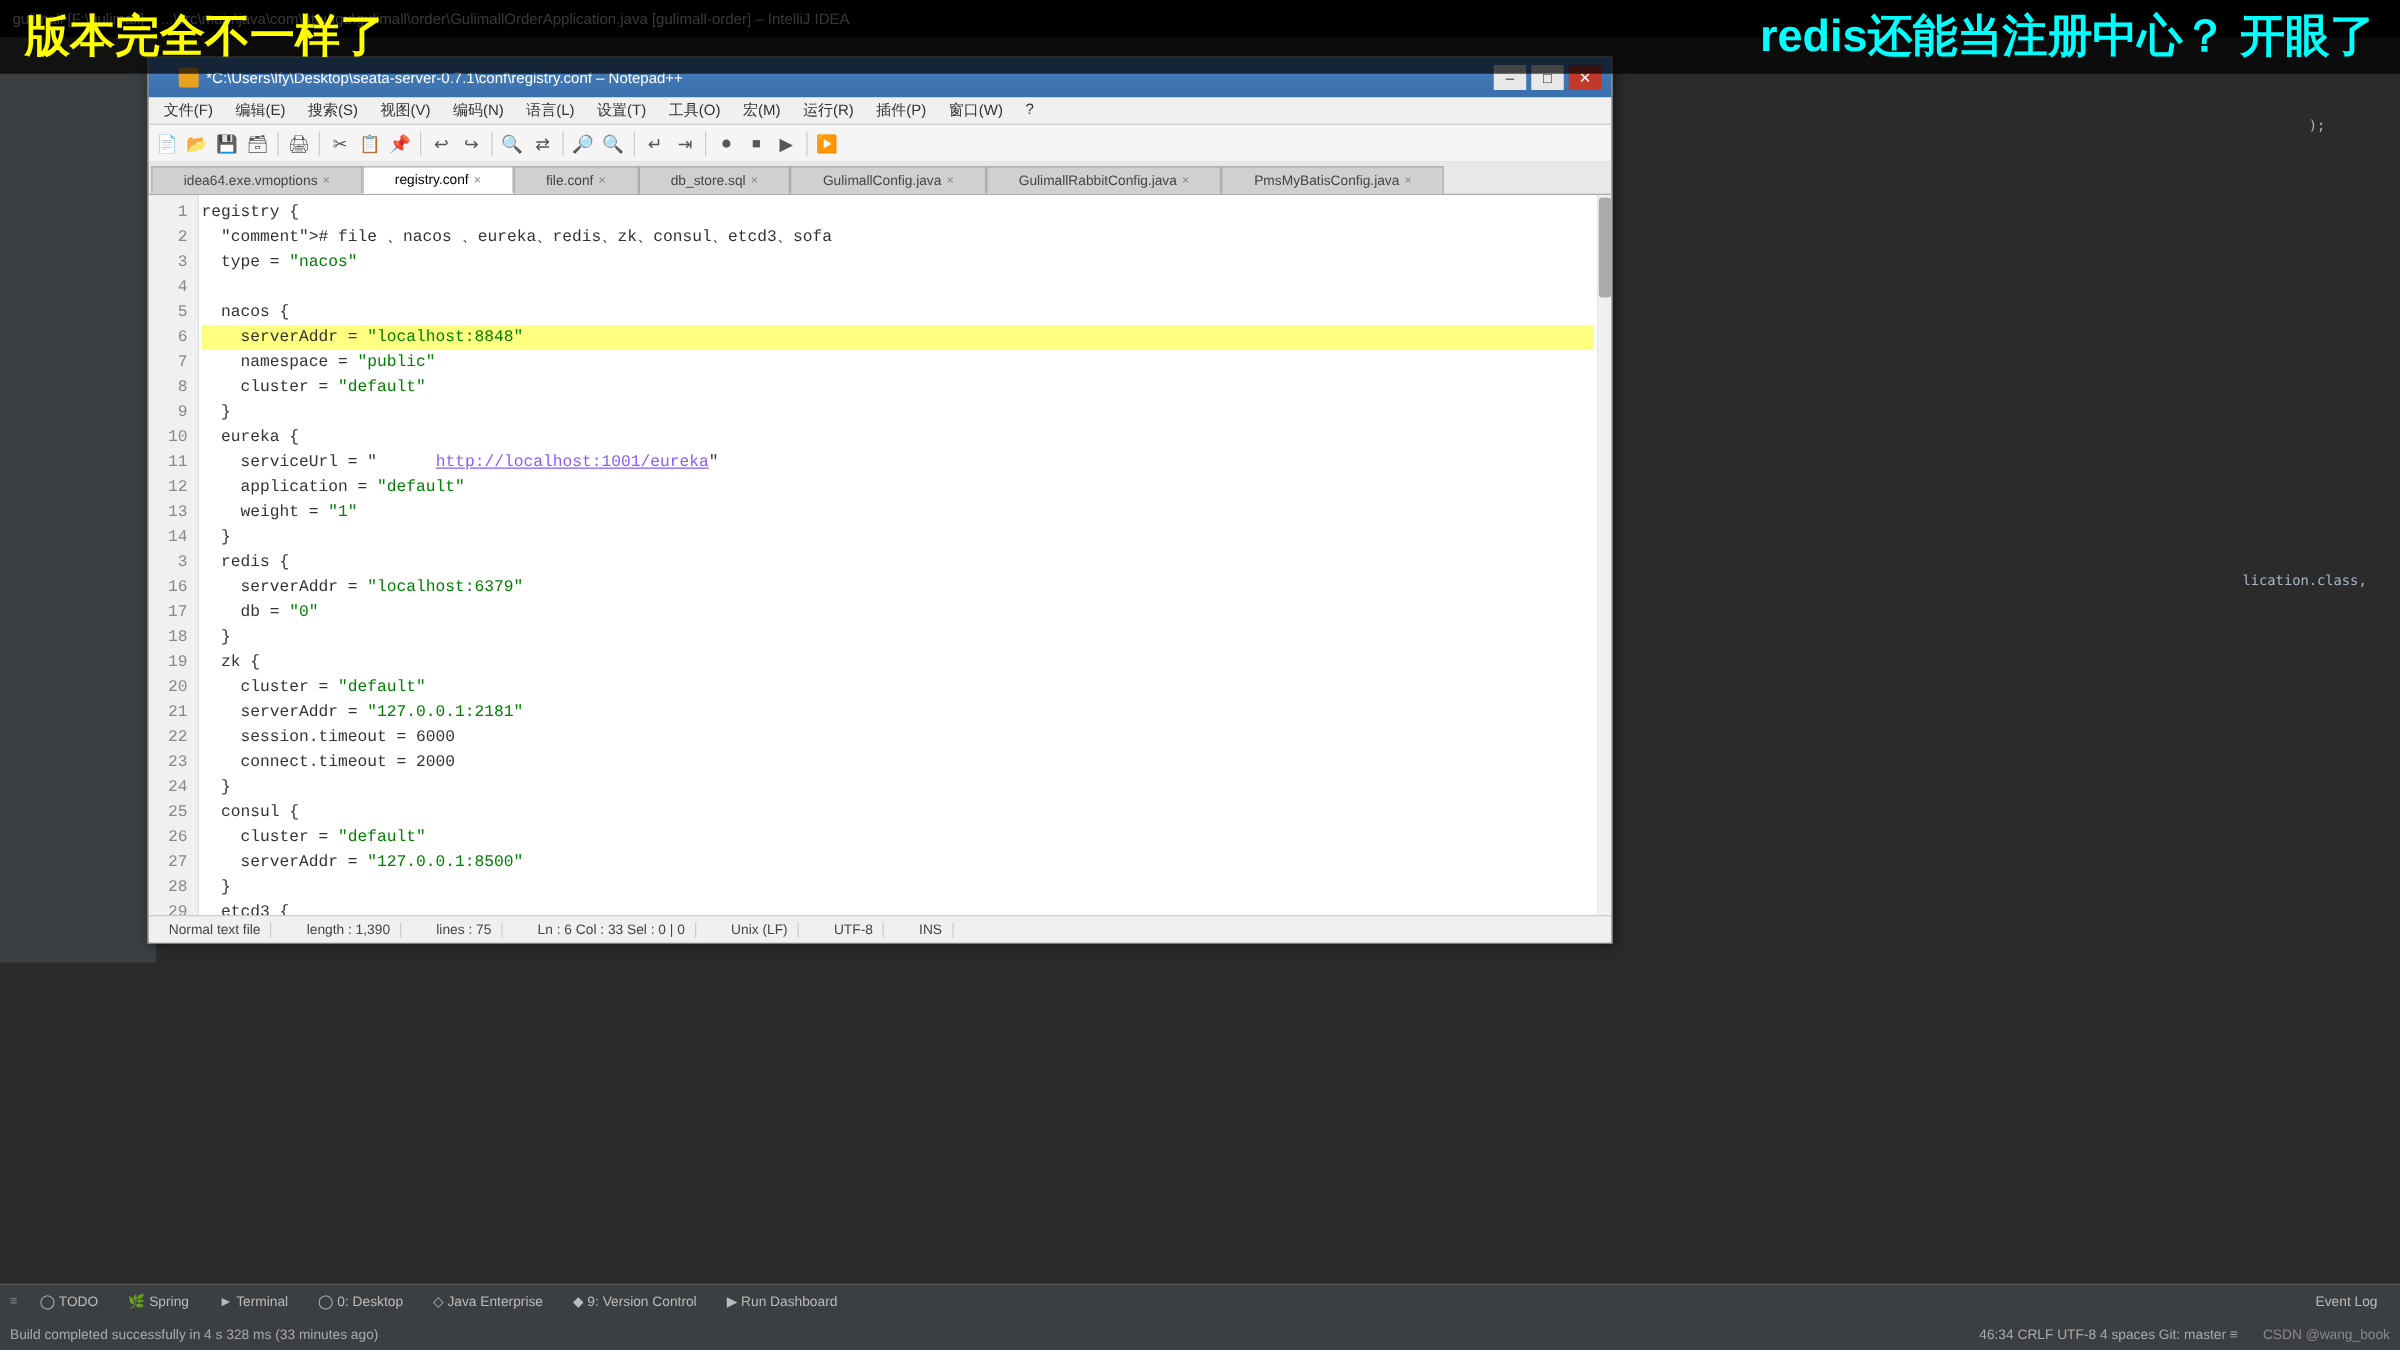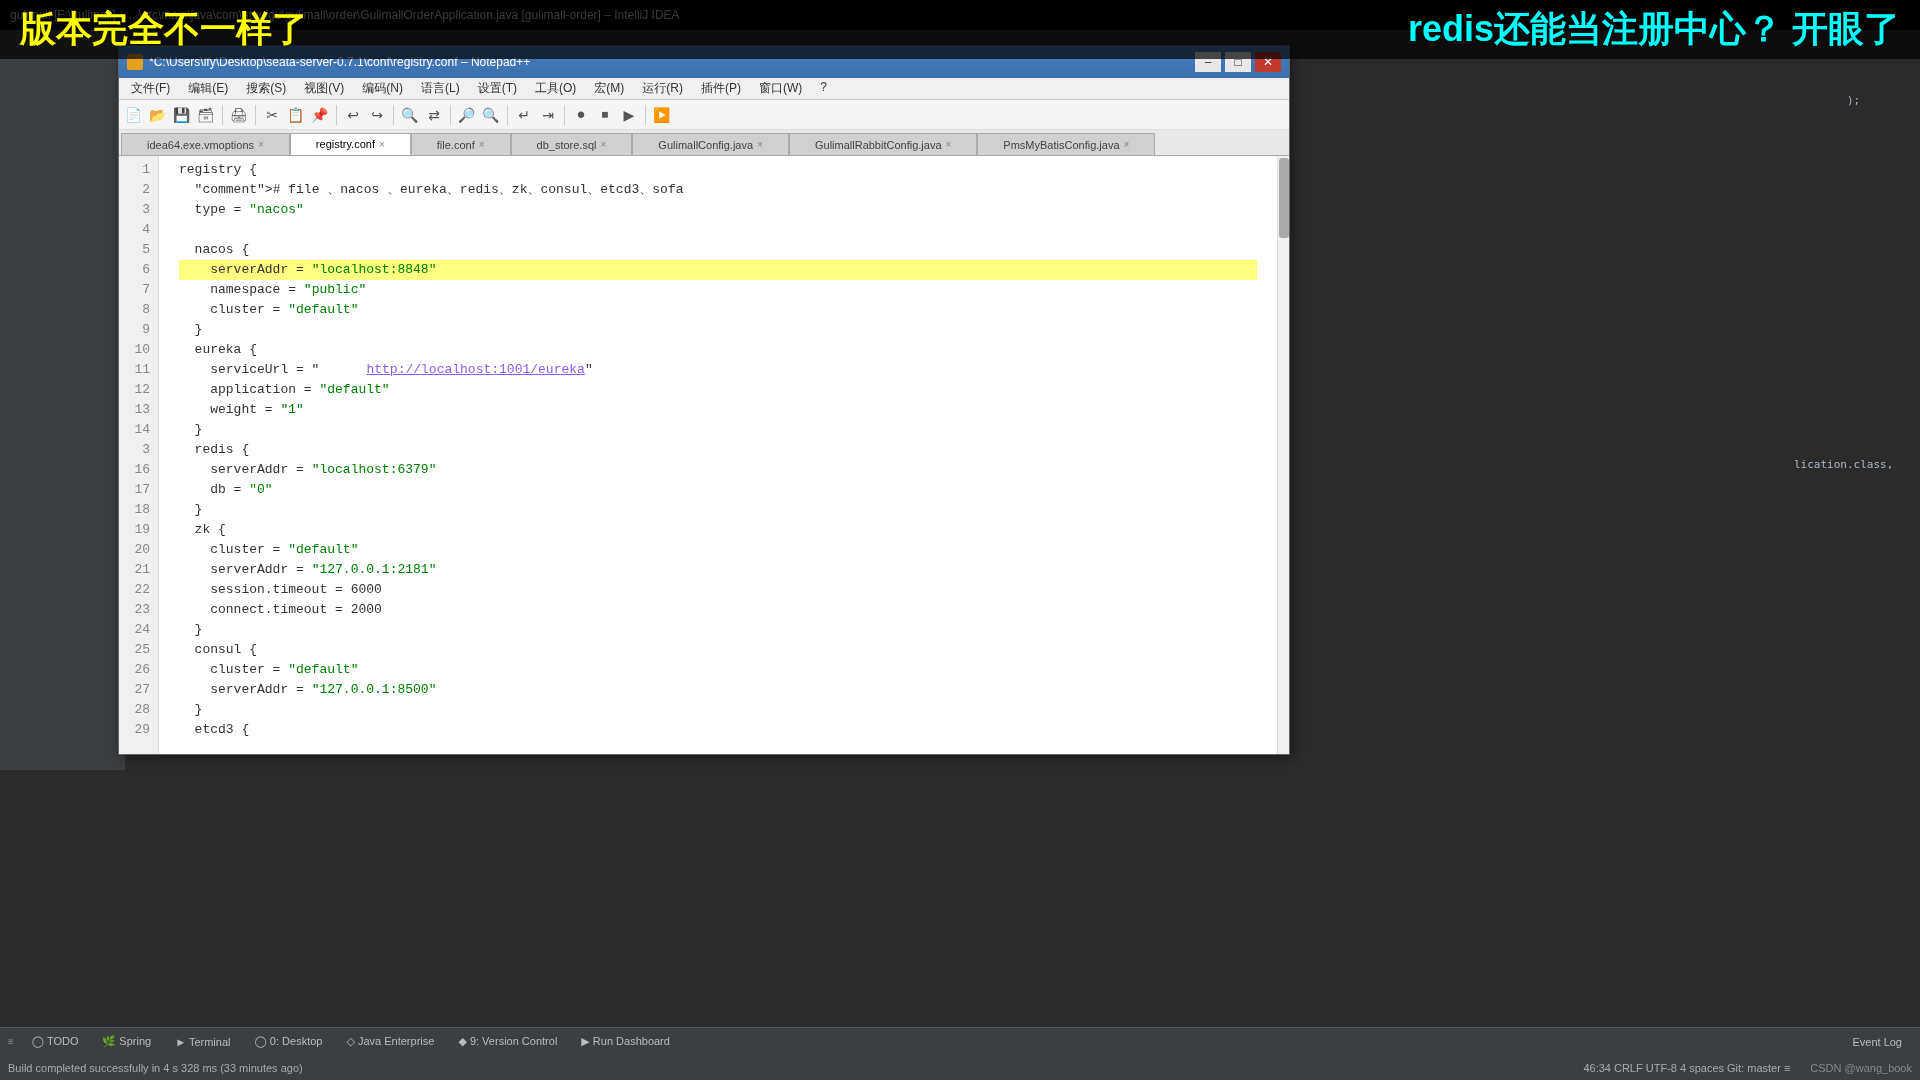--- a/index.html
+++ b/index.html
@@ -83,20 +83,21 @@
       padding: 0 8px;
       color: white;
       font-size: 12px;
       font-family: Arial, sans-serif;
     }
 
     .notepad-titlebar .title-left {
       display: flex;
       align-items: center;
       gap: 6px;
+      margin-left: 16px;
     }
 
     .notepad-titlebar .title-icon {
       width: 16px;
       height: 16px;
       background: #e8a020;
       border-radius: 2px;
     }
 
     .notepad-title-btns {
@@ -222,21 +223,21 @@
       font-size: 13px;
       line-height: 20px;
       text-align: right;
       min-width: 40px;
       user-select: none;
       overflow: hidden;
     }
 
     .code-content {
       flex: 1;
-      padding: 4px 20px;
+      padding: 4px 2px;
       font-size: 13px;
       line-height: 20px;
       color: #333;
       overflow-y: auto;
       overflow-x: auto;
       white-space: pre;
       background: #ffffff;
     }
 
     .code-line {
@@ -503,20 +504,29 @@
         <div>27</div>
         <div>28</div>
         <div>29</div>
       </div>
     <div class="code-content" id="code-content"><div class="code-line">registry {</div><div class="code-line">  <span class="&lt;span">"comment"</span>&gt;# file 、nacos 、eureka、redis、zk、consul、etcd3、sofa</div><div class="code-line">  type = <span class="str">"nacos"</span></div><div class="code-line">&nbsp;</div><div class="code-line">  nacos {</div><div class="code-line highlighted">    serverAddr = <span class="str">"localhost:8848"</span></div><div class="code-line">    namespace = <span class="str">"public"</span></div><div class="code-line">    cluster = <span class="str">"default"</span></div><div class="code-line">  }</div><div class="code-line">  eureka {</div><div class="code-line">    serviceUrl = "<span class="url">http://localhost:1001/eureka</span>"</div><div class="code-line">    application = <span class="str">"default"</span></div><div class="code-line">    weight = <span class="str">"1"</span></div><div class="code-line">  }</div><div class="code-line">  redis {</div><div class="code-line">    serverAddr = <span class="str">"localhost:6379"</span></div><div class="code-line">    db = <span class="str">"0"</span></div><div class="code-line">  }</div><div class="code-line">  zk {</div><div class="code-line">    cluster = <span class="str">"default"</span></div><div class="code-line">    serverAddr = <span class="str">"127.0.0.1:2181"</span></div><div class="code-line">    session.timeout = 6000</div><div class="code-line">    connect.timeout = 2000</div><div class="code-line">  }</div><div class="code-line">  consul {</div><div class="code-line">    cluster = <span class="str">"default"</span></div><div class="code-line">    serverAddr = <span class="str">"127.0.0.1:8500"</span></div><div class="code-line">  }</div><div class="code-line">  etcd3 {</div></div>
     <div class="editor-scrollbar">
       <div class="scrollbar-thumb"></div>
     </div>
   </div>
 
+  <div class="notepad-statusbar">
+    <span class="status-item">Normal text file</span>
+    <span class="status-item">length : 1,390</span>
+    <span class="status-item">lines : 75</span>
+    <span class="status-item">Ln : 6   Col : 33   Sel : 0 | 0</span>
+    <span class="status-item">Unix (LF)</span>
+    <span class="status-item">UTF-8</span>
+    <span class="status-item">INS</span>
+  </div>
 </div>
 
 <div class="idea-bottom-tabs">
   <span style="color:#888; font-size:10px; margin-right:4px;">≡</span>
   <span class="idea-tab">◯ TODO</span>
   <span class="idea-tab">🌿 Spring</span>
   <span class="idea-tab">► Terminal</span>
   <span class="idea-tab">◯ 0: Desktop</span>
   <span class="idea-tab">◇ Java Enterprise</span>
   <span class="idea-tab">◆ 9: Version Control</span>

